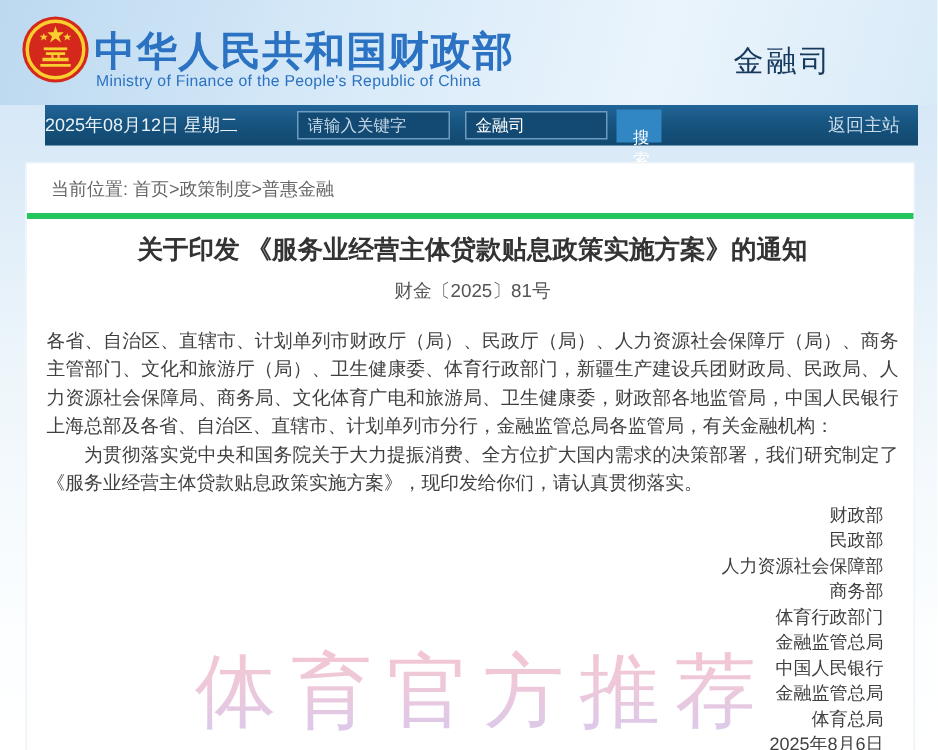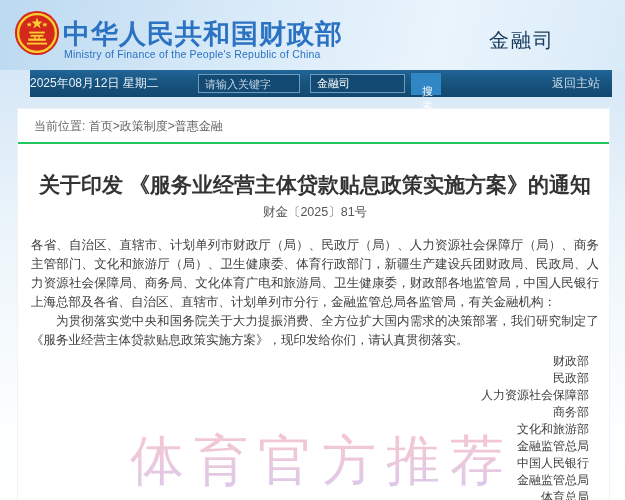--- a/index.html
+++ b/index.html
@@ -57,27 +57,27 @@
     color:#c8dcec; font-size:12px; text-decoration:none;margin-left:48px;
   }
 
   
   .panel {
     position:absolute; top:108px; left:17px; width:593px; height:392px;
     background:#ffffff; border:1px solid #edf3f8; border-bottom:none;
   }
   .breadcrumb-row {
     padding:9px 14px 7px 16px;
-    border-bottom:2px solid #22c55e;
+    border-bottom:4px solid #22c55e;
     font-size:12px; color:#666;
   }
   .doc { padding:0 10px 0 13px; }
   .doc-title {
-    margin-top:28px; text-align:center;
-    font-size:21px; font-weight:bold; color:#333; line-height:26px;
+    margin-top:8px; text-align:center;
+    font-size:17px; font-weight:bold; color:#333; line-height:26px;
   }
   .doc-number {
     margin-top:5px; text-align:center;
     font-size:12.5px; color:#555; line-height:18px;
   }
   .doc-body { margin-top:15px; }
   .doc-body p {
     font-size:12.5px; color:#404040; line-height:19px;
     text-align:justify;
   }
@@ -140,21 +140,21 @@
       <div class="doc-body">
         <p>各省、自治区、直辖市、计划单列市财政厅（局）、民政厅（局）、人力资源社会保障厅（局）、商务主管部门、文化和旅游厅（局）、卫生健康委、体育行政部门，新疆生产建设兵团财政局、民政局、人力资源社会保障局、商务局、文化体育广电和旅游局、卫生健康委，财政部各地监管局，中国人民银行上海总部及各省、自治区、直辖市、计划单列市分行，金融监管总局各监管局，有关金融机构：</p>
         <p class="indent">为贯彻落实党中央和国务院关于大力提振消费、全方位扩大国内需求的决策部署，我们研究制定了《服务业经营主体贷款贴息政策实施方案》，现印发给你们，请认真贯彻落实。</p>
       </div>
 
       <div class="signatures">
         <div>财政部</div>
         <div>民政部</div>
         <div>人力资源社会保障部</div>
         <div>商务部</div>
-        <div>文化和旅游部</div>
+        <div>体育行政部门</div>
         <div>金融监管总局</div>
         <div>中国人民银行</div>
         <div>金融监管总局</div>
         <div>体育总局</div>
         <div>2025年8月6日</div>
       </div>
     </div>
   </div>
 
   <div class="watermark">体育官方推荐</div>

